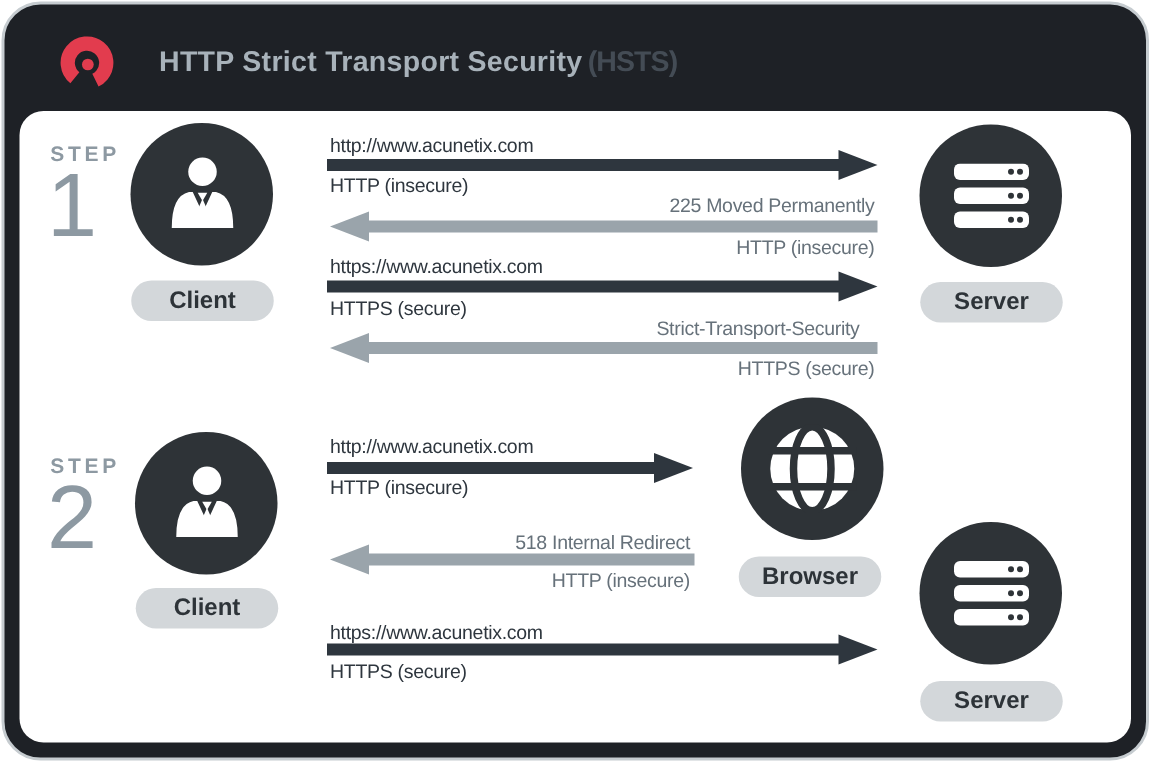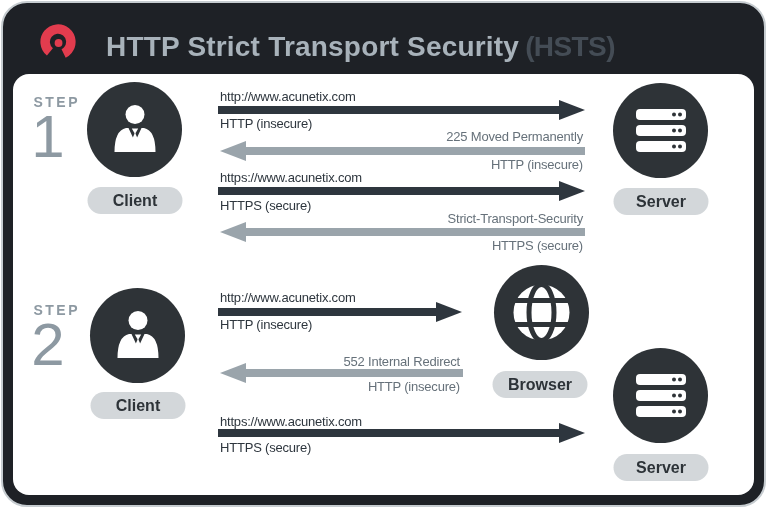--- a/index.html
+++ b/index.html
@@ -1,20 +1,20 @@
 <!DOCTYPE html>
 <html><head>
 <meta charset="utf-8">
 <style>
   html,body{margin:0;padding:0;}
   body{width:768px;height:512px;position:relative;background:#ffffff;font-family:"Liberation Sans",sans-serif;overflow:hidden;}
   .frame{position:absolute;left:1px;top:1px;width:761px;height:502px;border:2px solid #c6ccd0;border-radius:26px;background:#1e2126;}
   .panel{position:absolute;left:13px;top:74px;width:741px;height:421px;border-radius:16px;background:#ffffff;}
   .logo{position:absolute;left:35px;top:24px;width:46px;height:38px;}
-  .title{position:absolute;left:106px;top:31px;font-size:28px;font-weight:bold;letter-spacing:0.2px;white-space:nowrap;}
+  .title{position:absolute;left:106px;top:31px;font-size:19px;font-weight:bold;letter-spacing:0.2px;white-space:nowrap;}
   .title .main{color:#a8b2ba;}
   .title .suffix{color:#444c55;letter-spacing:-0.6px;margin-left:-2px;}
   .step{position:absolute;width:64px;text-align:center;color:#8d99a2;}
   .step .word{font-size:14px;font-weight:bold;letter-spacing:2.5px;text-indent:2.5px;text-align:right;}
   .step .num{font-size:60px;font-weight:400;line-height:46px;margin-top:4px;}
   .circle{position:absolute;width:95px;height:95px;border-radius:50%;background:#2e3337;display:flex;align-items:center;justify-content:center;}
   .pill{position:absolute;transform:translateX(-50%);width:95px;text-align:center;height:27px;line-height:27px;border-radius:14px;background:#d3d7da;color:#2d3338;font-size:16px;font-weight:bold;white-space:nowrap;}
   .msg{position:absolute;font-size:13px;font-weight:normal;letter-spacing:-0.2px;white-space:nowrap;}
   .dark{color:#2e363e;}
   .gray{color:#66717a;}
@@ -91,21 +91,21 @@
   </div>
 <div class="msg gray" style="right:185px;top:157px;">HTTP (insecure)</div>
 
 <div class="msg dark" style="left:220px;top:170px;">https://www.acunetix.com</div>
 <div class="arrow right darka" style="left:218px;top:187px;width:367px;">
     <div class="shaft"></div>
     <div class="head"></div>
   </div>
 <div class="msg dark" style="left:220px;top:198px;">HTTPS (secure)</div>
 
-<div class="msg gray" style="right:185px;top:211px;">Strict-Transport-Security</div>
+<div class="msg gray" style="right:195px;top:211px;">Strict-Transport-Security</div>
 <div class="arrow left graya" style="left:220px;top:228px;width:365px;">
     <div class="shaft"></div>
     <div class="head"></div>
   </div>
 <div class="msg gray" style="right:185px;top:238px;">HTTPS (secure)</div>
 
 <div class="step" style="left:16px;top:302px;">
   <div class="word">STEP</div>
   <div class="num">2</div>
 </div>
@@ -149,21 +149,21 @@
 </div>
 <div class="pill" style="left:661px;top:454px;">Server</div>
 
 <div class="msg dark" style="left:220px;top:290px;">http://www.acunetix.com</div>
 <div class="arrow right darka" style="left:218px;top:308px;width:244px;">
     <div class="shaft"></div>
     <div class="head"></div>
   </div>
 <div class="msg dark" style="left:220px;top:317px;">HTTP (insecure)</div>
 
-<div class="msg gray" style="right:308px;top:354px;">552 Internal Redirect</div>
+<div class="msg gray" style="right:308px;top:354px;">518 Internal Redirect</div>
 <div class="arrow left graya" style="left:220px;top:369px;width:243px;">
     <div class="shaft"></div>
     <div class="head"></div>
   </div>
 <div class="msg gray" style="right:308px;top:379px;">HTTP (insecure)</div>
 
 <div class="msg dark" style="left:220px;top:414px;">https://www.acunetix.com</div>
 <div class="arrow right darka" style="left:218px;top:429px;width:367px;">
     <div class="shaft"></div>
     <div class="head"></div>

